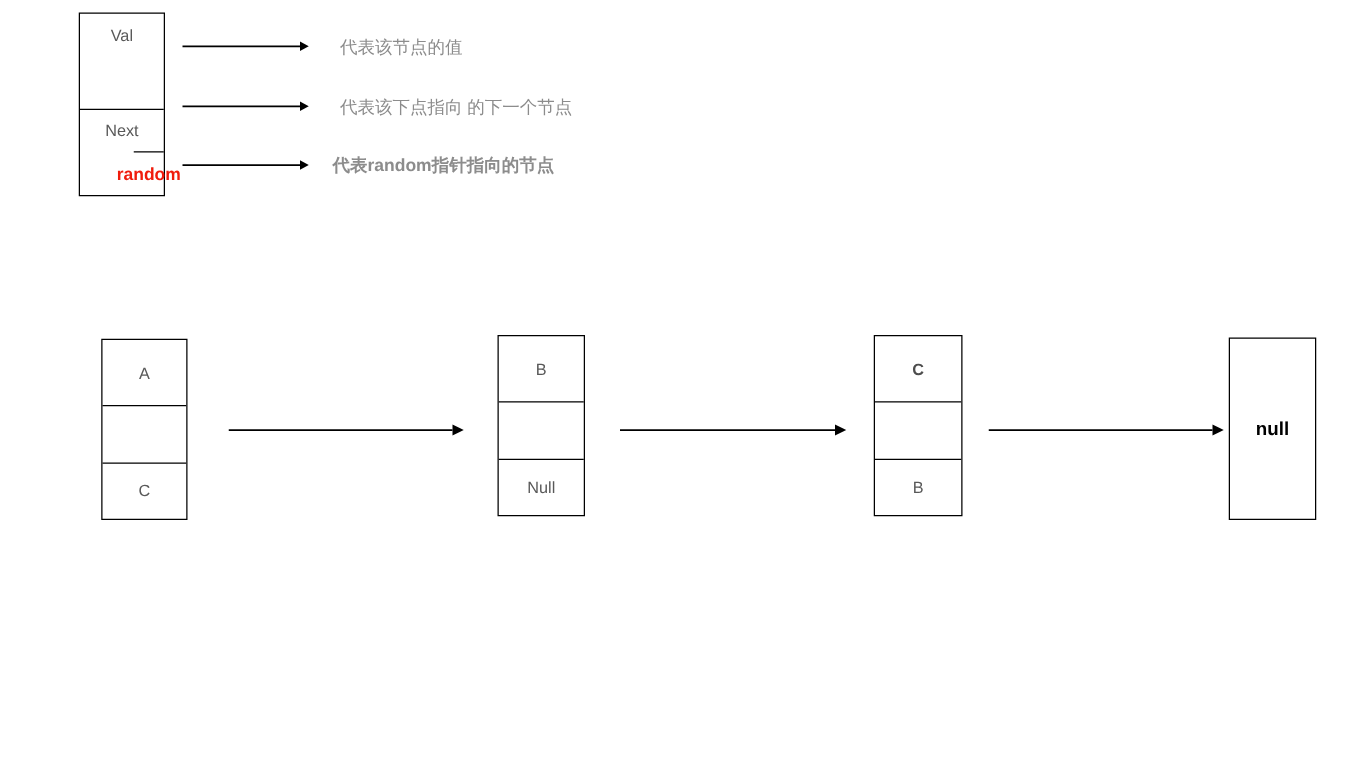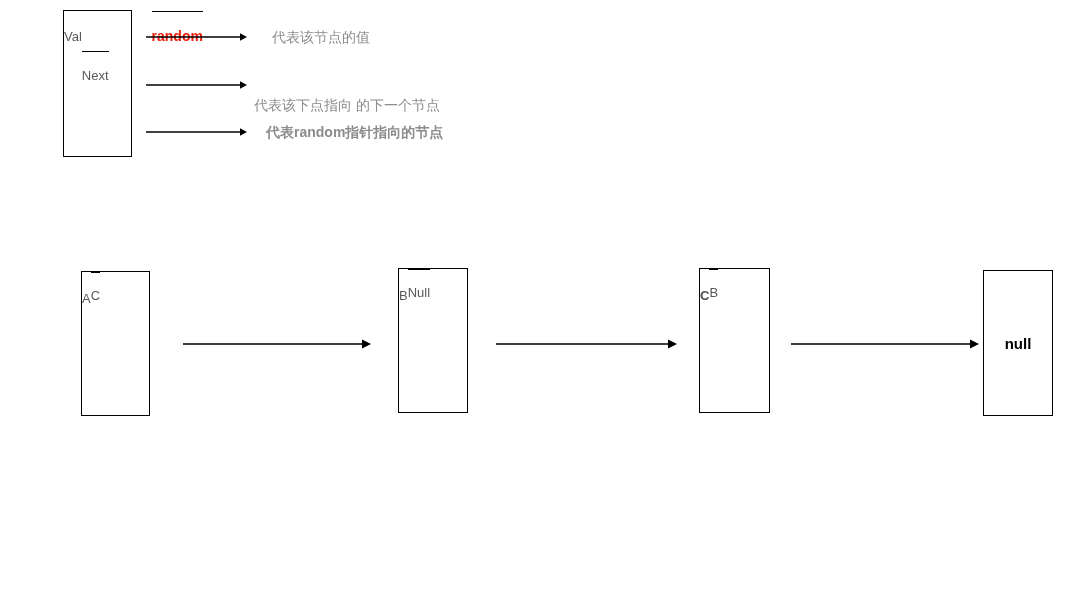--- a/index.html
+++ b/index.html
@@ -21,21 +21,21 @@
     height: 608px;
   }
 
   
   .node {
     position: absolute;
     box-sizing: border-box;
     border: 1.5px solid #000000;
     background: #ffffff;
     display: flex;
-    flex-direction: row;
+    flex-direction: column;
   }
   .cell {
     box-sizing: border-box;
     display: flex;
     align-items: center;
     justify-content: center;
     color: #595959;
     font-size: 13px;
     line-height: 1;
     white-space: nowrap;
@@ -149,21 +149,21 @@
     </svg>
   </div>
   <div class="legend-row-arrow" style="top:126px;">
     <svg width="101" height="12" viewBox="0 0 101 12" aria-hidden="true">
       <line x1="0" y1="6" x2="94" y2="6" stroke="#000000" stroke-width="1.4"></line>
       <polygon points="94,2.2 101,6 94,9.8" fill="#000000"></polygon>
     </svg>
   </div>
 
   <div class="legend-label" style="left:272px; top:30px;">代表该节点的值</div>
-  <div class="legend-label" style="left:254px; top:78px;margin-top:20px;">代表该下点指向 的下一个节点</div>
+  <div class="legend-label" style="left:272px; top:78px;">代表该下点指向 的下一个节点</div>
   <div class="legend-label" style="left:266px; top:125px;font-weight:bold;">代表random指针指向的节点</div>
 
   <div class="node" id="node-a">
     <div class="cell">A</div>
     <div class="cell"></div>
     <div class="cell">C</div>
   </div>
 
   <div class="chain-arrow" id="chain-arrow-1">
     <svg width="188" height="14" viewBox="0 0 188 14" aria-hidden="true">

